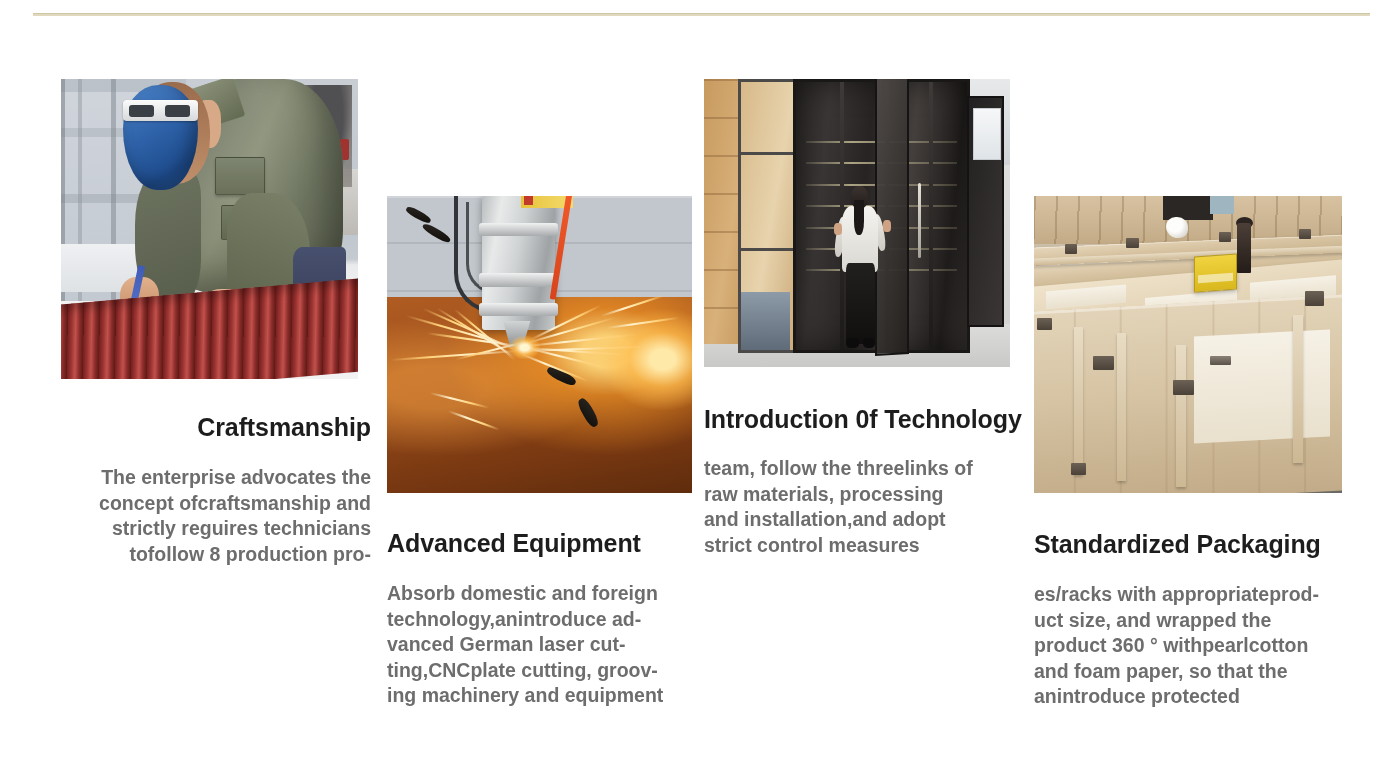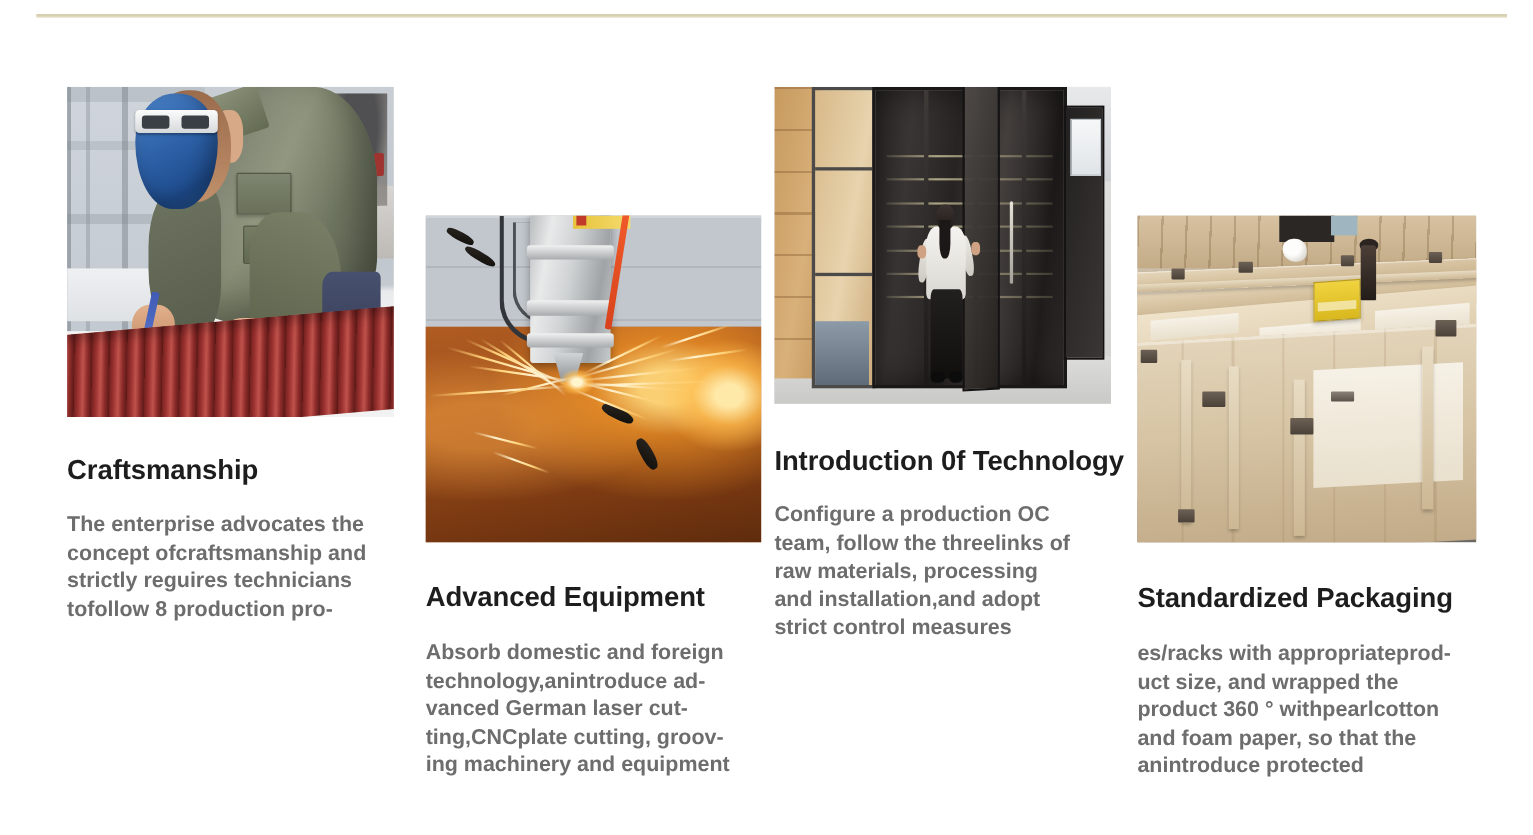--- a/index.html
+++ b/index.html
@@ -47,21 +47,21 @@
   }
   .card-body {
     color: #6d6d6d;
     font-size: 19.5px;
     line-height: 25.5px;
     font-weight: 700;
   }
   .card-body span { display: block; white-space: nowrap; }
 
   
-  #card-craftsmanship { left: 61px;   top: 79px;  width: 310px; }
+  #card-craftsmanship { left: 61px;   top: 79px;  width: 310px; text-align: right; }
   #card-craftsmanship .photo { width: 297px; height: 300px; }
   #card-craftsmanship .card-title { margin-top: 34px; }
   #card-craftsmanship .card-body  { margin-top: 23px; }
 
   #card-equipment   { left: 387px;  top: 196px; width: 310px; }
   #card-equipment .photo { width: 305px; height: 297px; }
   #card-equipment .card-title { margin-top: 36px; }
   #card-equipment .card-body  { margin-top: 23px; }
 
   #card-technology  { left: 704px;  top: 79px;  width: 315px; }
@@ -624,21 +624,20 @@
     <div class="person-hand-l"></div>
     <div class="person-hand-r"></div>
     <div class="person-pants"></div>
     <div class="shoe l"></div>
     <div class="shoe r"></div>
   </div>
 
   <div class="card-title">Introduction 0f Technology</div>
 
   <div class="card-body">
-    <span>Configure a production OC</span>
     <span>team, follow the threelinks of</span>
     <span>raw materials, processing</span>
     <span>and installation,and adopt</span>
     <span>strict control measures</span>
   </div>
 </div>
 
 <div class="card" id="card-packaging">
 
   <div class="photo ph4">

